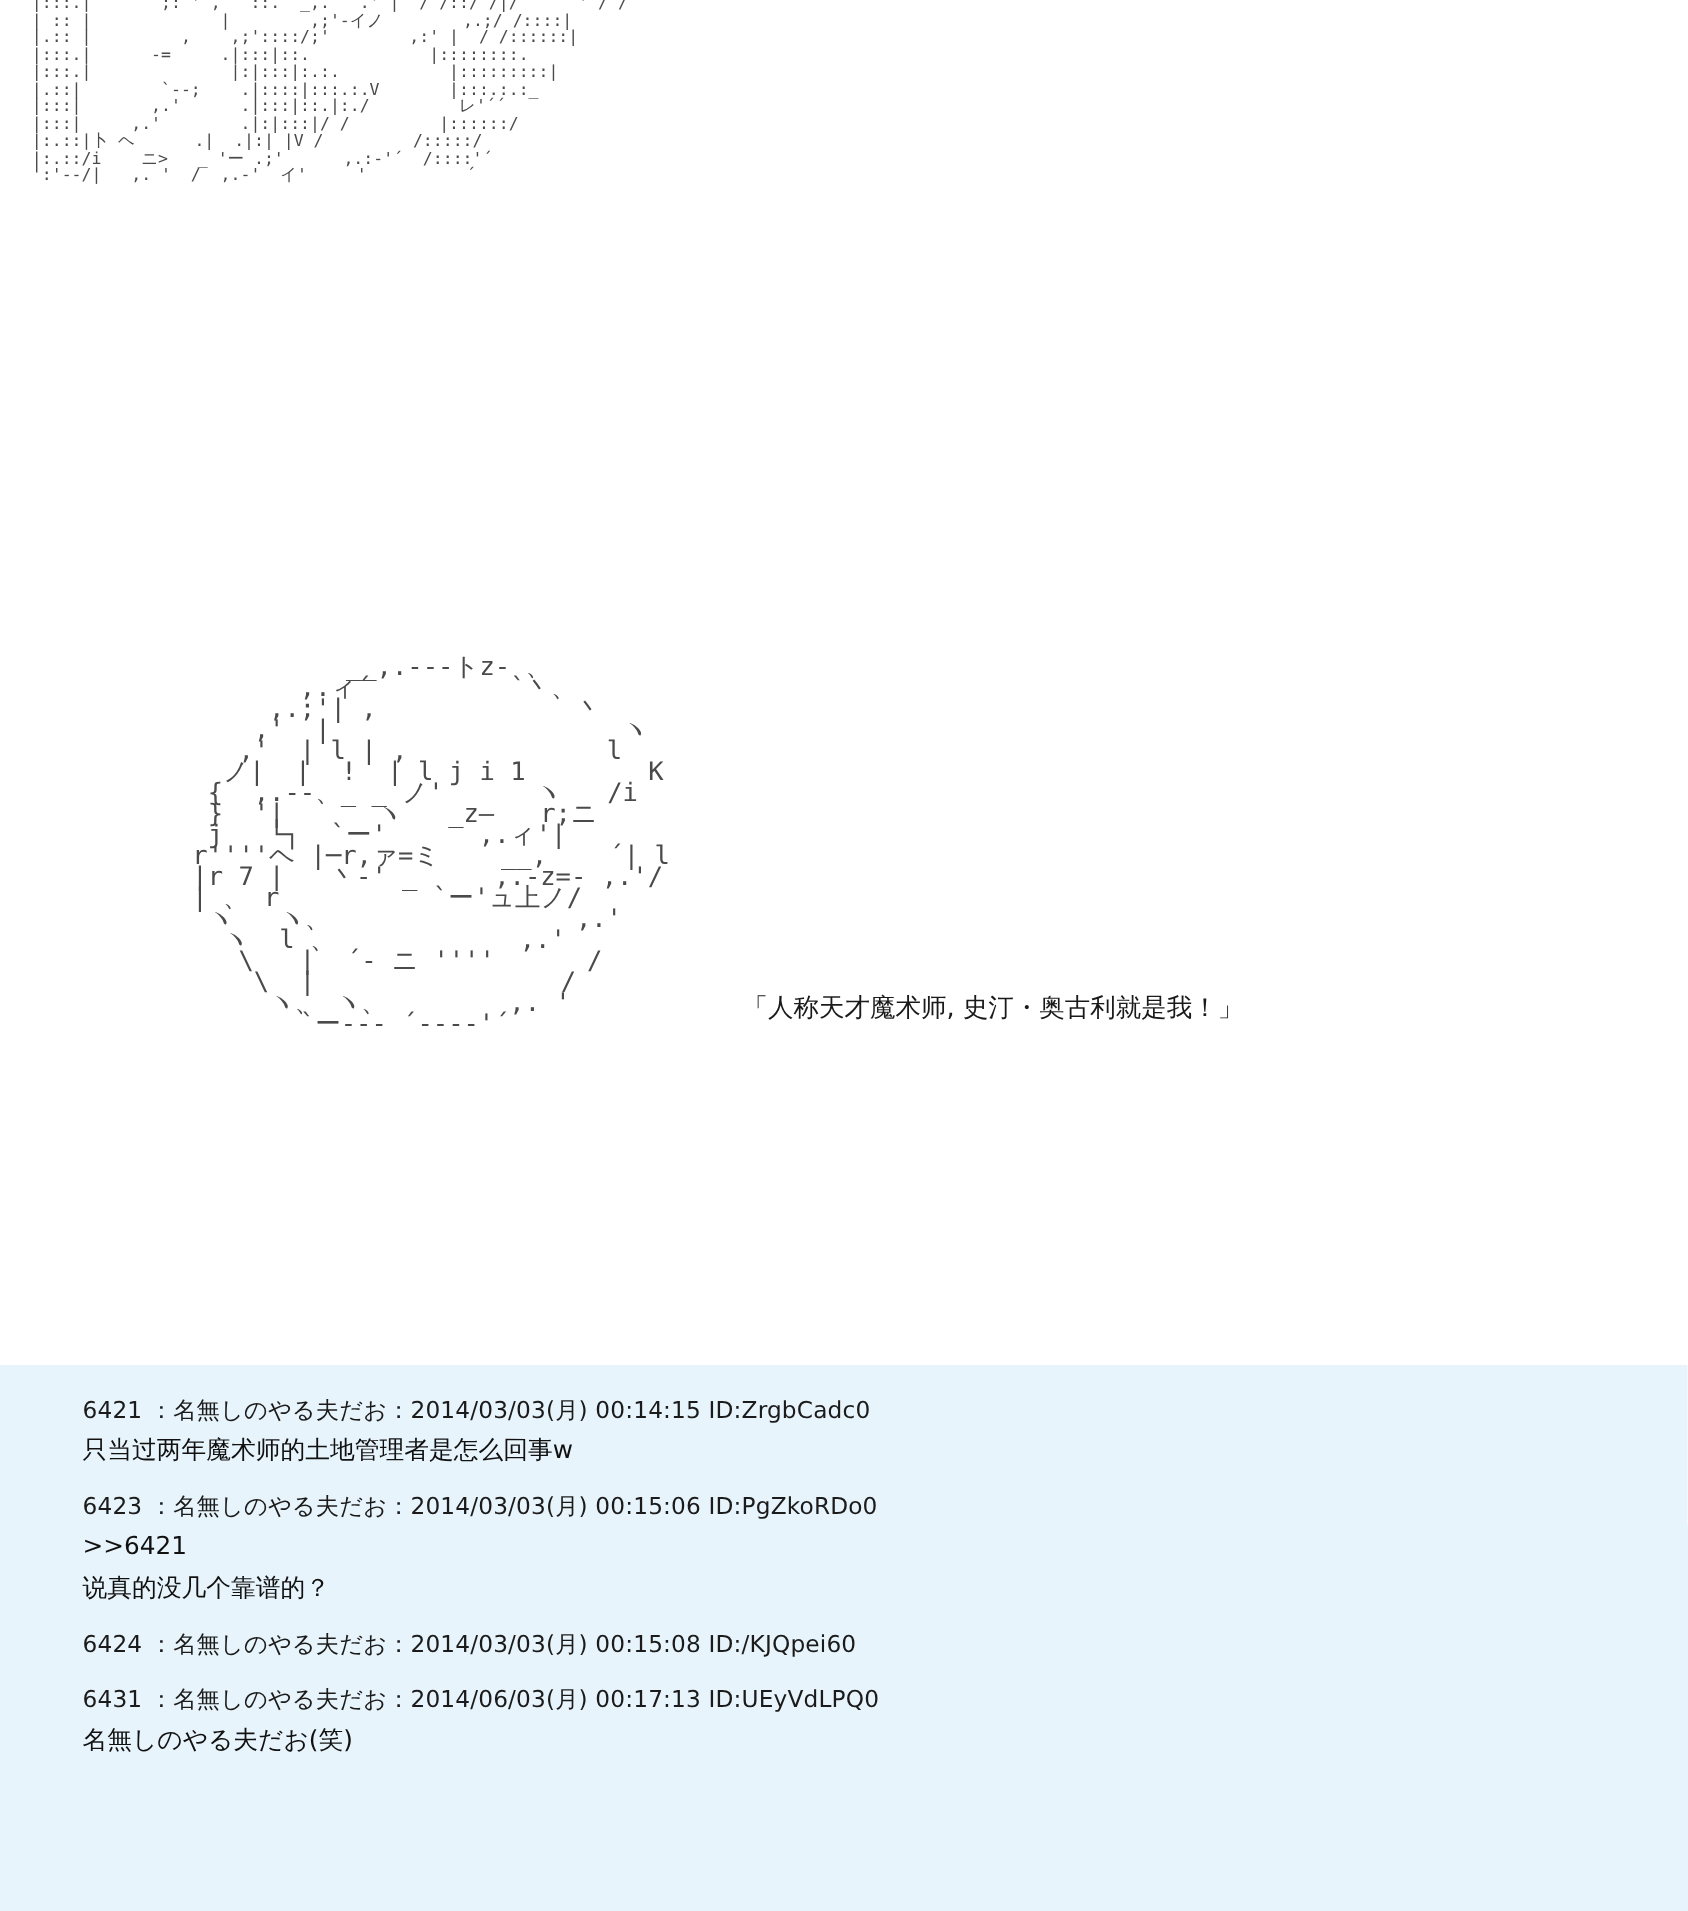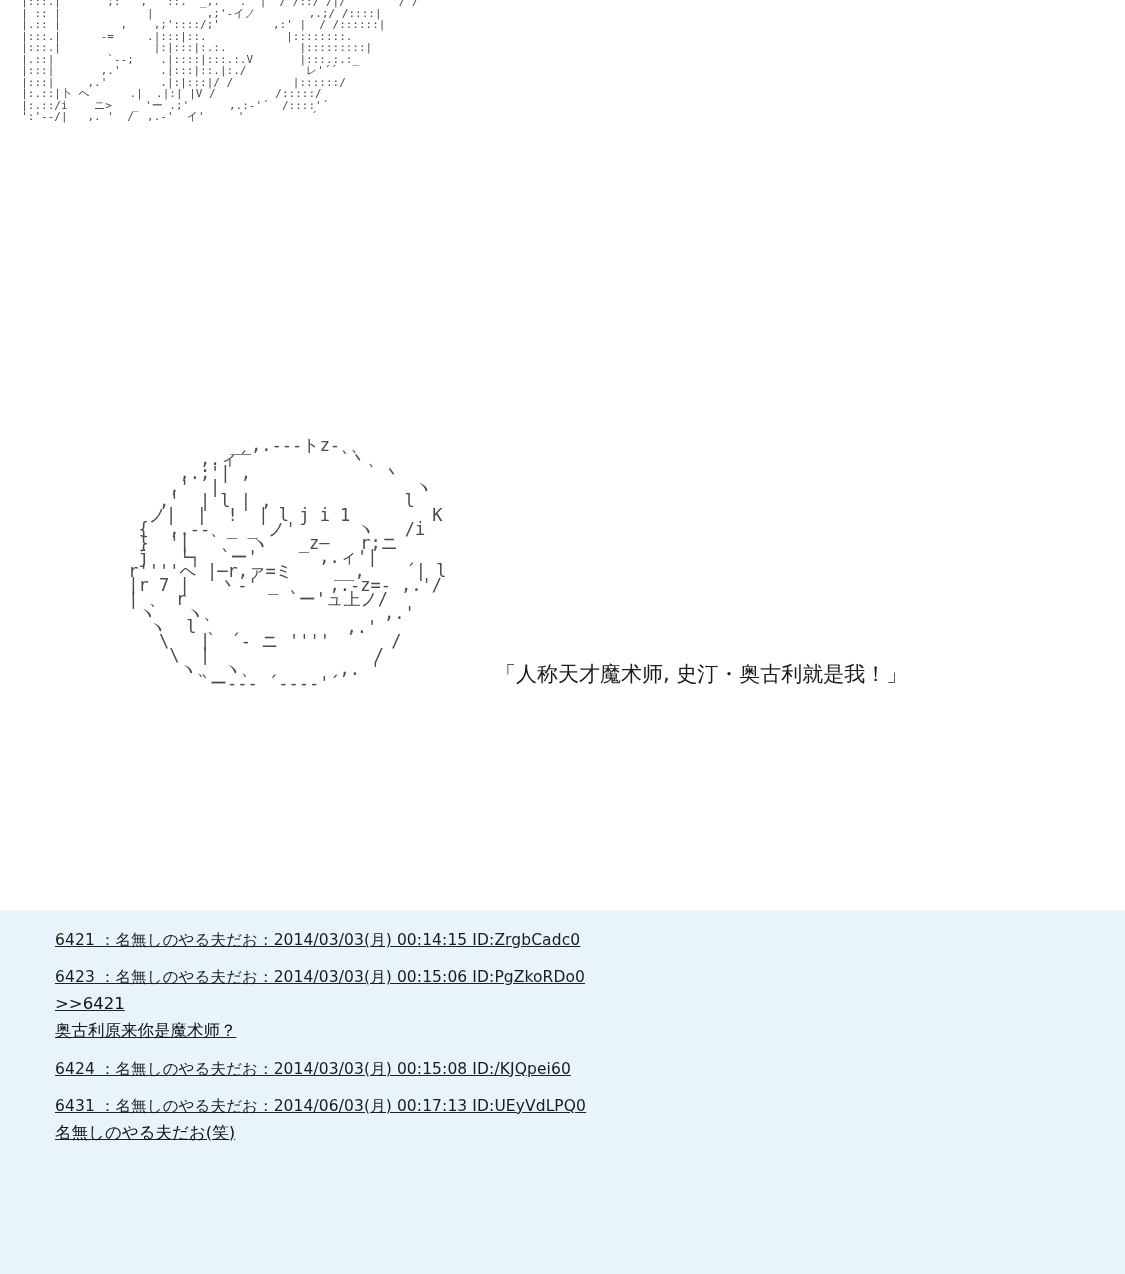--- a/index.html
+++ b/index.html
@@ -35,40 +35,39 @@
     top: 438px;
     font-size: 17px;
     line-height: 14px;
   }
 
   
   .quote {
     position: absolute;
     left: 495px;
     top: 660px;
-    font-size: 21px;
+    font-size: 17px;
     color: #1a1a1a;
     font-family: "DejaVu Sans", sans-serif;
     white-space: nowrap;
   }
 
   
   #comments {
     position: absolute;
     left: 0;
     top: 910px;
     width: 1125px;
     height: 364px;
     background: #e8f4fb;
     box-sizing: border-box;
     padding: 20px 40px 0 55px;
   }
   .post {
     margin-bottom: 16px;
-    text-decoration: underline;
   }
   .post-head {
     font-size: 15.5px;
     color: #1b1b1b;
     font-family: "DejaVu Sans", sans-serif;
     letter-spacing: 0.1px;
     white-space: nowrap;
   }
   .post-body {
     font-size: 16.5px;
@@ -116,26 +115,27 @@
      \  |                /
       ヽ、 ヽ、        ,. '
         `ー--‐ ´‐‐-‐'´</div>
 
 <div class="quote">「人称天才魔术师, 史汀・奥古利就是我！」</div>
 
 <div id="comments">
 
   <div class="post">
     <div class="post-head">6421 ：名無しのやる夫だお：2014/03/03(月) 00:14:15 ID:ZrgbCadc0</div>
+    <div class="post-body">只当过两年魔术师的土地管理者是怎么回事w</div>
   </div>
 
   <div class="post">
     <div class="post-head">6423 ：名無しのやる夫だお：2014/03/03(月) 00:15:06 ID:PgZkoRDo0</div>
     <div class="post-body anchor">&gt;&gt;6421</div>
-    <div class="post-body">奥古利原来你是魔术师？</div>
+    <div class="post-body">说真的没几个靠谱的？</div>
   </div>
 
   <div class="post">
     <div class="post-head">6424 ：名無しのやる夫だお：2014/03/03(月) 00:15:08 ID:/KJQpei60</div>
   </div>
 
 
   <div class="post">
     <div class="post-head">6431 ：名無しのやる夫だお：2014/06/03(月) 00:17:13 ID:UEyVdLPQ0</div>
     <div class="post-body">名無しのやる夫だお(笑)</div>

